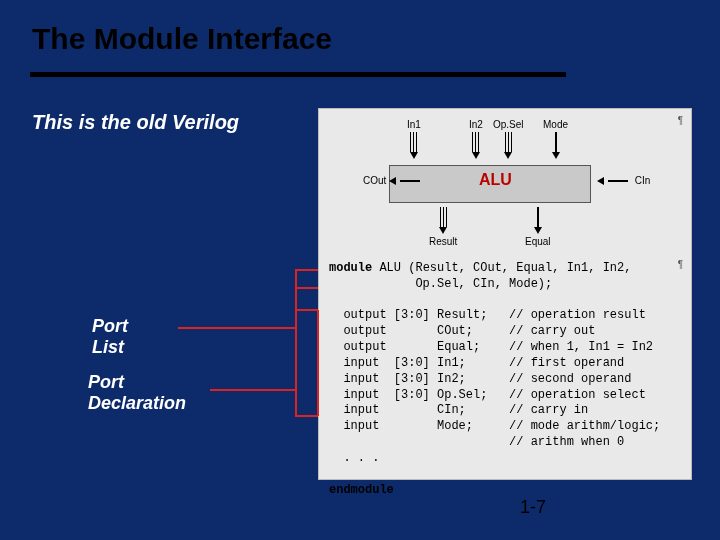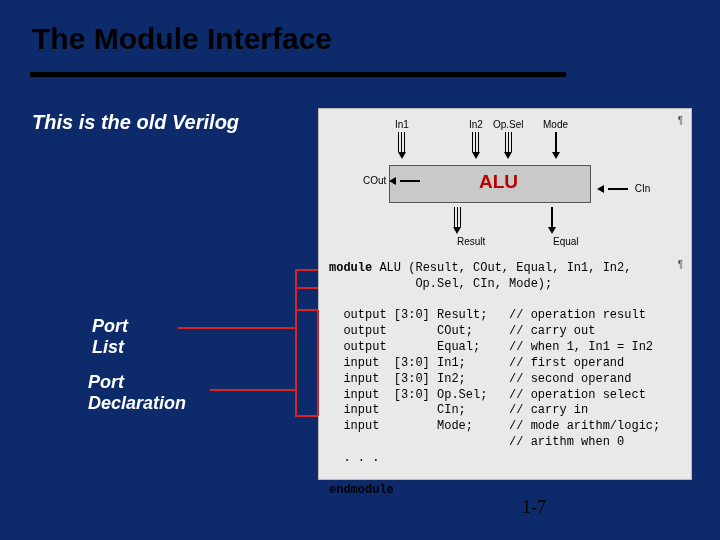--- a/index.html
+++ b/index.html
@@ -60,21 +60,20 @@
     font-weight: 700;
     font-size: 18px;
     line-height: 1.15;
   }
   .pagenum {
     position: absolute;
     right: 50px;
     bottom: 22px;
     color: #000;
     font-size: 18px;
-    font-family: Liberation Serif, serif;
   }
   
   .panel {
     position: absolute;
     left: 318px;
     top: 108px;
     width: 372px;
     height: 370px;
     background: #e9e9e9;
     color: #000;
@@ -87,39 +86,39 @@
     width: 200px;
     height: 36px;
     background: #c9c9c9;
     border: 1px solid #555;
   }
   .alu-label {
     position: absolute;
     left: 160px;
     top: 62px;
     color: #b00;
-    font-size: 19px;
+    font-size: 16px;
     font-weight: 700;
   }
   .port-top {
     position: absolute;
     top: 10px;
     font-size: 10px;
     color: #000;
     text-align: center;
   }
   .port-top .lbl { display:block; margin-bottom:2px; }
   .port-bot {
     position: absolute;
     top: 98px;
     font-size: 10px;
     color: #000;
     text-align: center;
   }
-  .port-bot .lbl { display:block; margin-top:2px;margin-left:28px; }
+  .port-bot .lbl { display:block; margin-top:2px; }
   .port-left {
     position: absolute;
     top: 66px;
     font-size: 10px;
     color: #000;
     text-align: right;
   }
   .port-right {
     position: absolute;
     top: 66px;
@@ -183,21 +182,21 @@
 
   <div class="label-port-list">Port<br>List</div>
   <div class="label-port-decl">Port<br>Declaration</div>
 
   <div class="panel">
     <span class="ret">¶</span>
 
     <div class="alu-box"></div>
     <div class="alu-label">ALU</div>
 
-    <div class="port-top" style="left:76px;">
+    <div class="port-top" style="left:88px;">
       <span class="lbl">In1</span>
       <div class="arrow-down-multi">
           <div class="l"></div>
           <div class="l"></div>
           <div class="l"></div>
         </div>
       <div class="arrow-down"></div>
     </div>
     <div class="port-top" style="left:130px;margin-left:20px;">
       <span class="lbl">In2</span>
@@ -236,21 +235,21 @@
       <div class="arrow-down-line"></div>
       <div class="arrow-down"></div>
       <span class="lbl">Equal</span>
     </div>
 
     <div class="port-left" style="left:8px;margin-left:36px;">
       <span>COut</span>
       <span class="arrow-left-head"></span><span class="arrow-left-line"></span>
     </div>
 
-    <div class="port-right" style="left:278px;margin-top:8px;">
+    <div class="port-right" style="left:278px;">
       <span class="arrow-left-head"></span><span class="arrow-left-line"></span>
       <span>CIn</span>
     </div>
 
     <span class="ret2">¶</span>
     <div class="code" id="code-block"><span class="head">module</span> ALU (Result, COut, Equal, In1, In2,
             Op.Sel, CIn, Mode);
 
   output [3:0] Result;   // operation result
   output       COut;     // carry out

